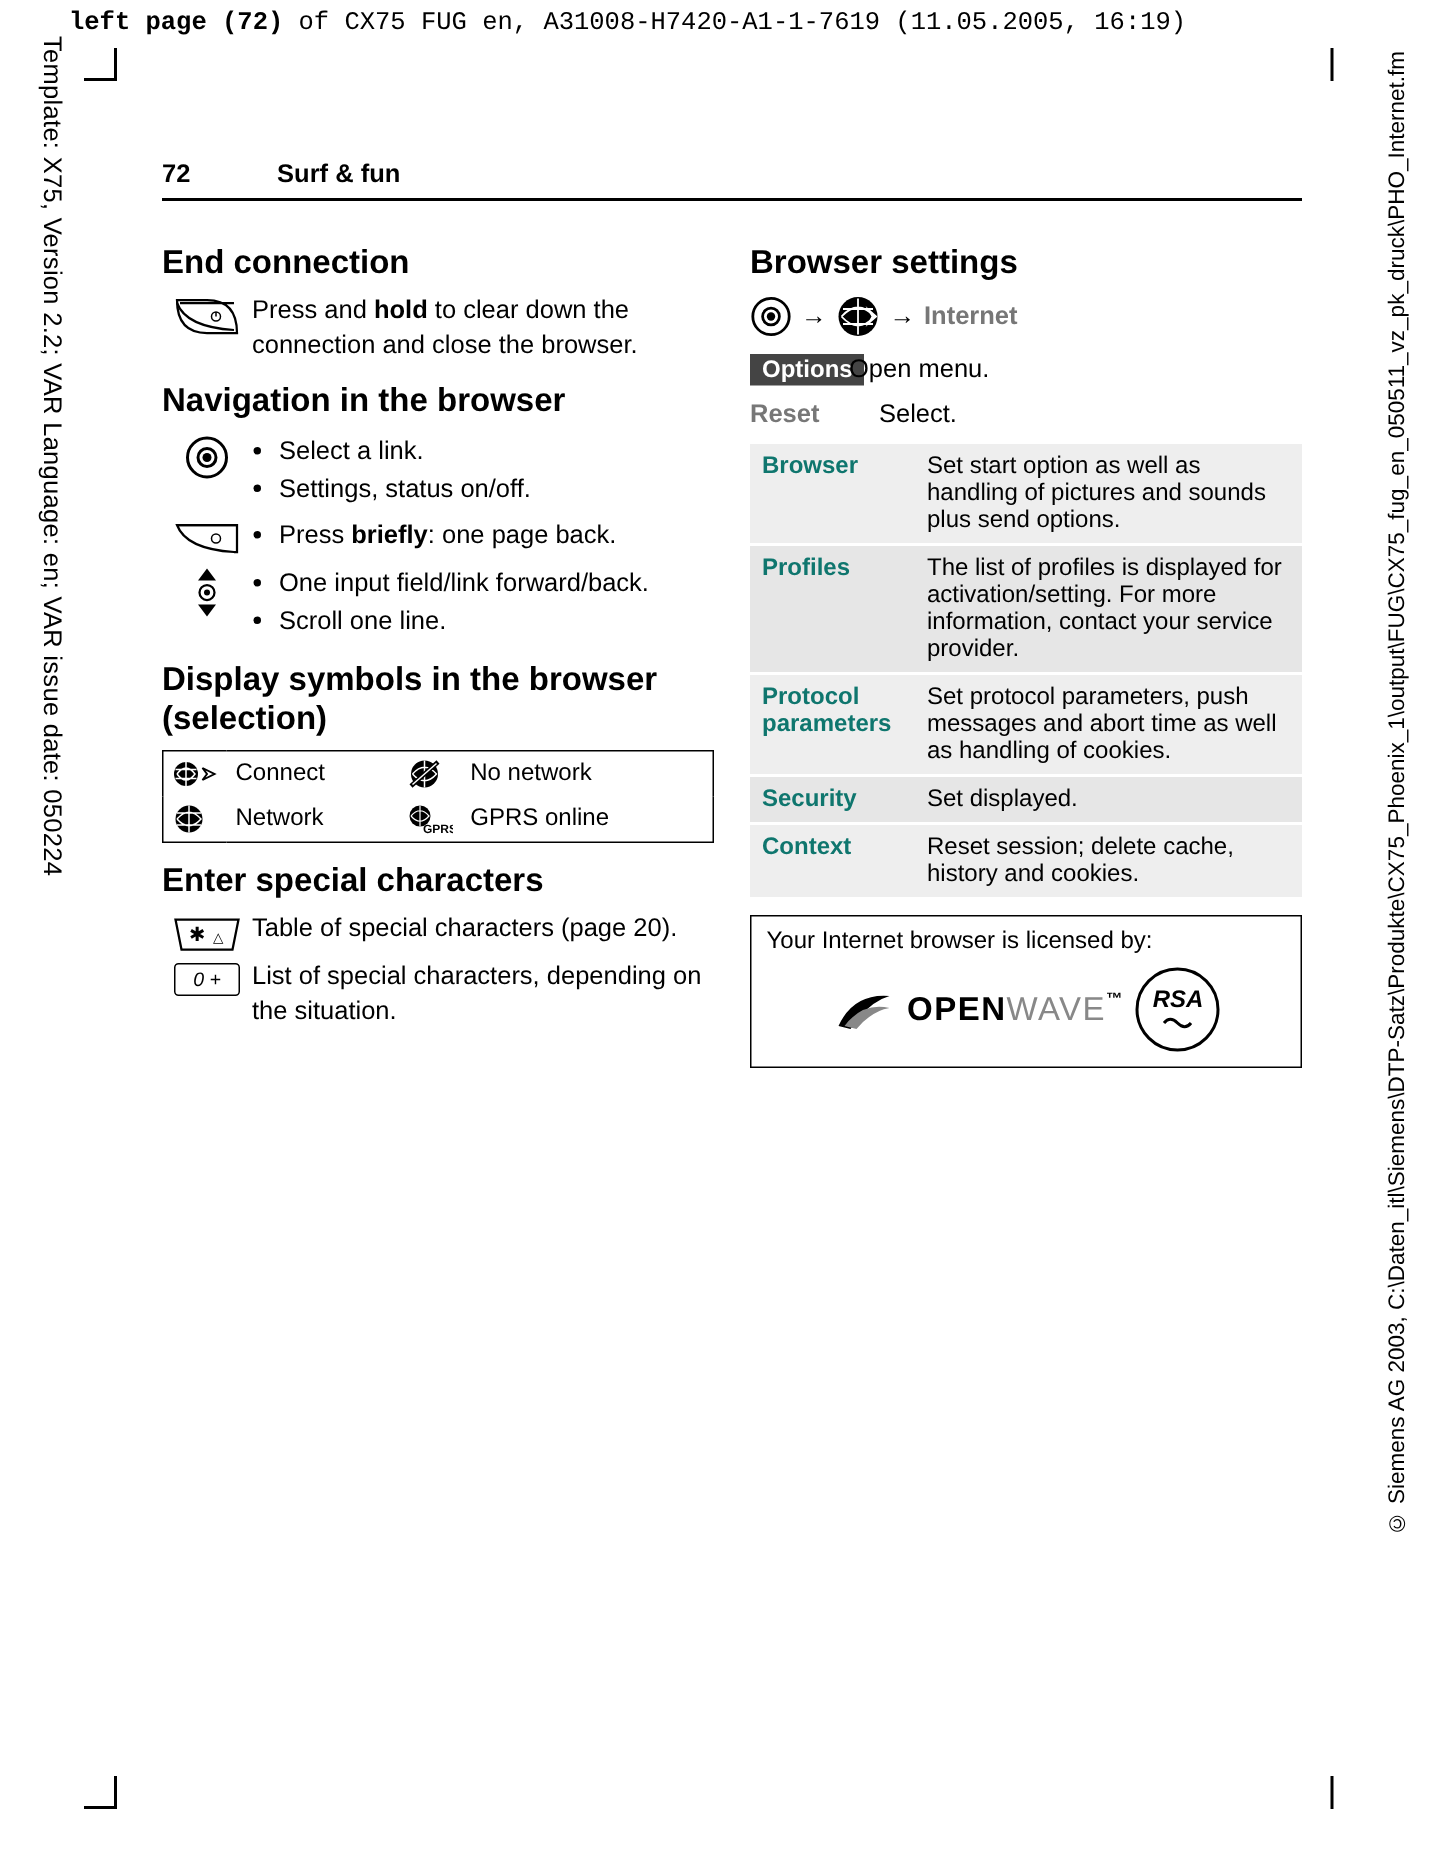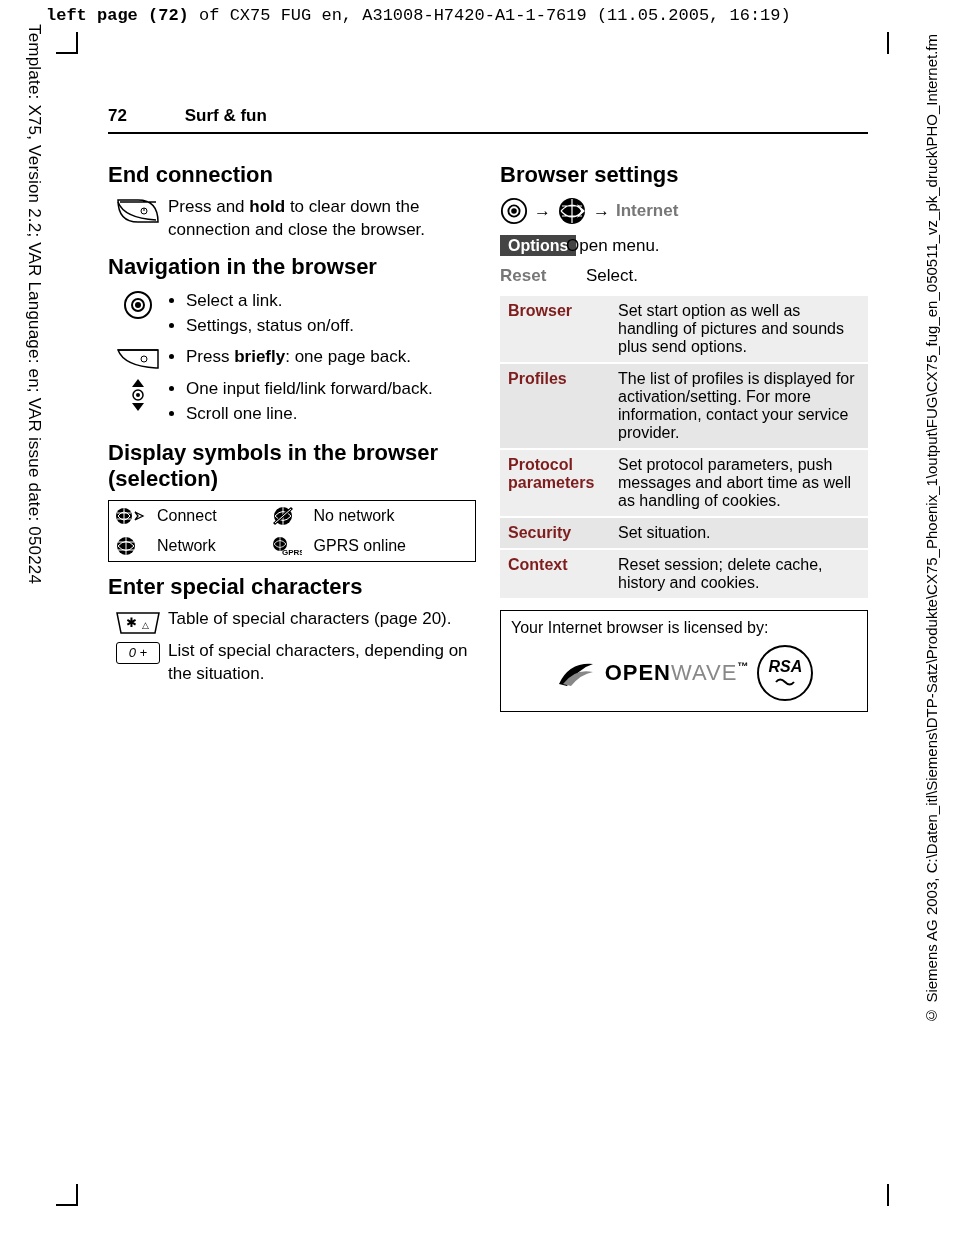--- a/index.html
+++ b/index.html
@@ -90,21 +90,21 @@
   .setup-lbl { font-weight: bold; color: #777; font-size: 17px; }
 
   .settings-table {
     width: 100%;
     border-collapse: collapse;
     margin-top: 8px;
   }
   .settings-table tr { background: #eee; }
   .settings-table tr:nth-child(even) { background: #e6e6e6; }
   .settings-table td { padding: 6px 8px; vertical-align: top; font-size: 16px; border-top: 2px solid #fff; }
-  .settings-table td:first-child { font-weight: bold; color: #7f1d1d; width: 110px; }
+  .settings-table td:first-child { font-weight: bold; color: #0f766e; width: 110px; }
 
   .license-box {
     border: 1.5px solid #000;
     margin-top: 12px;
     padding: 8px 10px 10px 10px;
     font-size: 16px;
   }
   .logo-row { display: flex; align-items: center; justify-content: center; gap: 8px; margin-top: 8px; }
   .openwave { font-size: 22px; font-weight: bold; letter-spacing: 1px; }
   .openwave .wave { color: #888; font-weight: normal; }
@@ -300,21 +300,21 @@
       <tr>
             <td>Profiles</td>
             <td>The list of profiles is displayed for activation/setting. For more information, contact your service provider.</td>
           </tr>
       <tr>
             <td>Protocol parameters</td>
             <td>Set protocol parameters, push messages and abort time as well as handling of cookies.</td>
           </tr>
       <tr>
             <td>Security</td>
-            <td>Set situation.</td>
+            <td>Set displayed.</td>
           </tr>
       <tr>
             <td>Context</td>
             <td>Reset session; delete cache, history and cookies.</td>
           </tr>
     </tbody>
       </table>
 
     <div class="license-box">
       <div>Your Internet browser is licensed by:</div>

